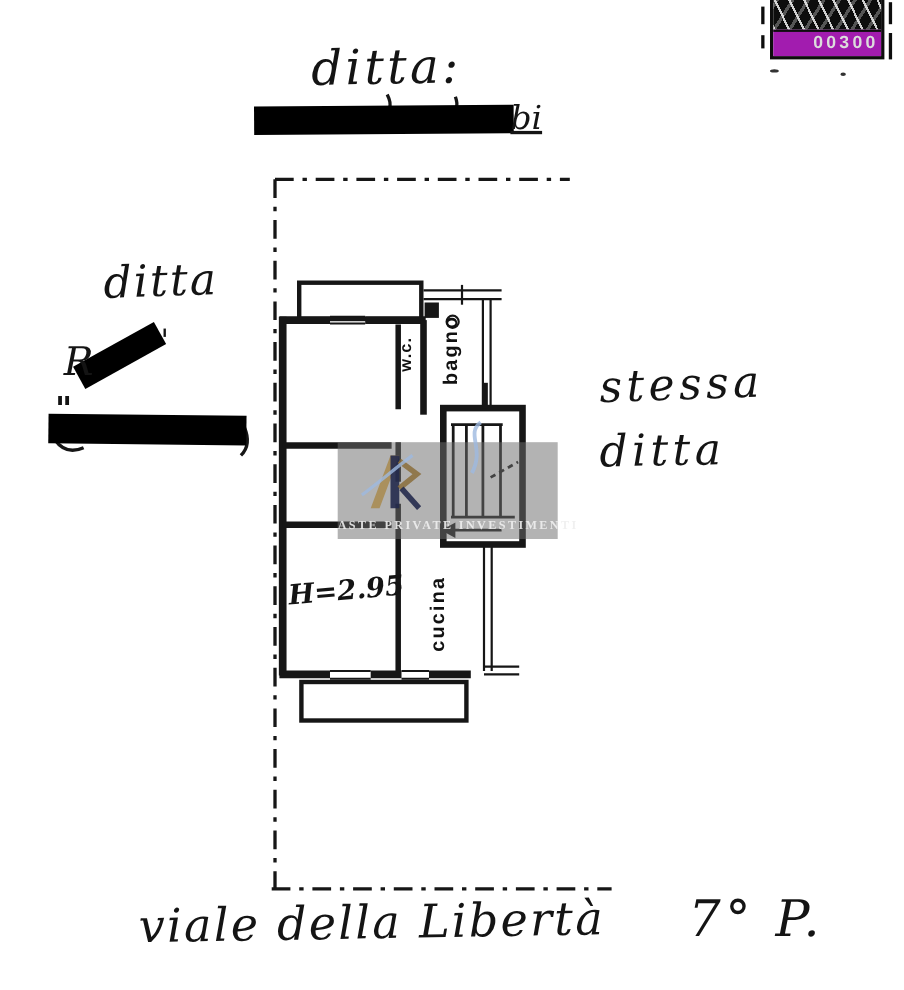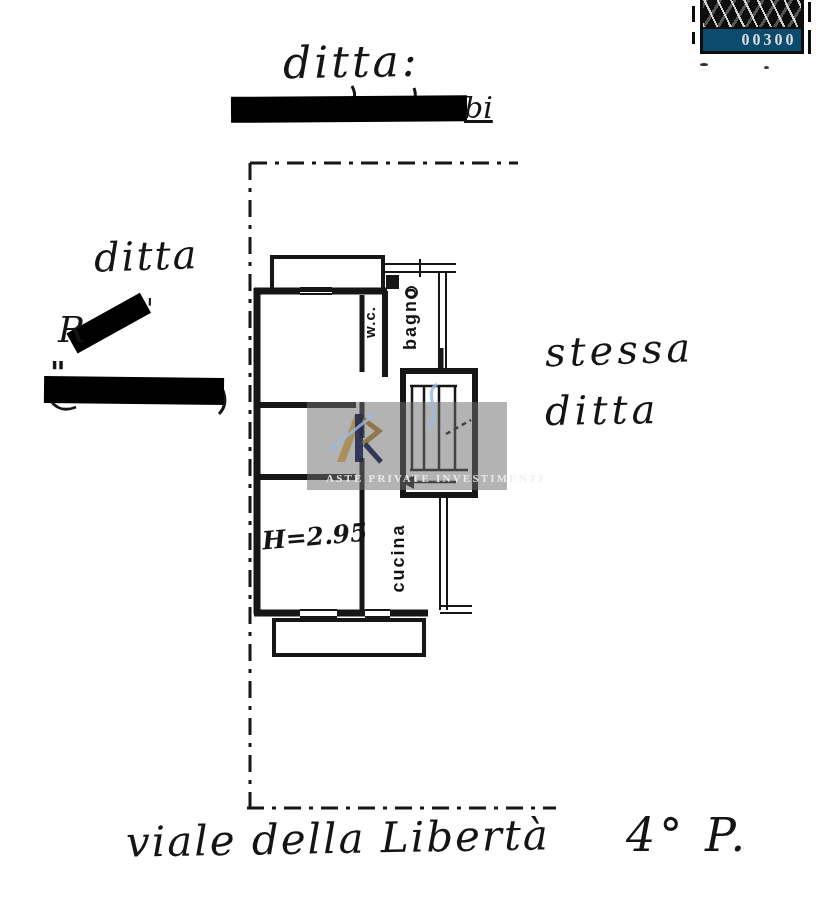--- a/index.html
+++ b/index.html
@@ -38,36 +38,36 @@
   .lbl-bagno{left:410px;top:318px;font-size:18px;letter-spacing:2px;}
   .lbl-cucina{left:398px;top:558px;font-size:18px;letter-spacing:2px;}
   
   .watermark{position:absolute;left:307px;top:380px;width:200px;height:110px;pointer-events:none;}
   .wm-band{position:absolute;left:0;top:22px;width:200px;height:88px;background:rgba(110,110,110,0.52);}
   .wm-logo{position:absolute;left:20px;top:26px;}
   .wm-curl{position:absolute;left:112px;top:2px;}
   .wm-text{
     position:absolute;left:0;bottom:6px;width:200px;text-align:center;
     font-size:11px;font-weight:bold;letter-spacing:2.2px;color:rgba(238,238,238,0.9);
-    font-family:"Liberation Serif",serif;white-space:nowrap;margin-left:19px;
+    font-family:"Liberation Serif",serif;white-space:nowrap;
   }
   
   .stamp{
     position:absolute;left:700px;top:-8px;width:104px;height:62px;
     border:3px solid #0d0d0d;background:#fff;box-sizing:border-box;
   }
   .stamp-art{
     height:32px;
     background:
       repeating-linear-gradient(64deg,rgba(230,230,230,0.9) 0 2px,transparent 2px 12px),
       repeating-linear-gradient(-58deg,#0d0d0d 0 9px,#555 9px 12px);
   }
   .stamp-value{
-    height:22px;background:#0c4a6e;color:#dcdcdc;border-top:2px solid #0d0d0d;
-    font-family:Liberation Serif, serif;font-weight:bold;font-size:16px;
+    height:22px;background:#a21caf;color:#dcdcdc;border-top:2px solid #0d0d0d;
+    font-family:Liberation Sans, sans-serif;font-weight:bold;font-size:16px;
     letter-spacing:3px;text-align:center;line-height:22px;padding-left:34px;
   }
   .tick{position:absolute;background:#0d0d0d;width:3px;}
   .tick1{left:692px;top:6px;height:16px;}
   .tick2{left:692px;top:32px;height:12px;}
   .tick3{left:808px;top:2px;height:20px;}
   .tick4{left:808px;top:30px;height:24px;}
   .speck{position:absolute;background:#333;border-radius:50%;}
   .lineart{position:absolute;left:0;top:0;}
 </style>
@@ -150,21 +150,21 @@
   <div class="hw hw-top">ditta:</div>
   <div class="hw hw-suffix">bi</div>
   <div class="hw hw-left">ditta</div>
   <div class="hw hw-leakR">R</div>
   <div class="hw hw-apos">'</div>
   <div class="hw hw-quote">"</div>
   <div class="hw hw-stessa">stessa</div>
   <div class="hw hw-ditta2">ditta</div>
   <div class="hw hw-h">H=2.95</div>
   <div class="hw hw-street">viale della Libertà</div>
-  <div class="hw hw-floor">4° P.</div>
+  <div class="hw hw-floor">7° P.</div>
 
   <div class="stamp">
     <div class="stamp-art"></div>
     <div class="stamp-value">00300</div>
   </div>
   <div class="tick tick1"></div>
   <div class="tick tick2"></div>
   <div class="tick tick3"></div>
   <div class="tick tick4"></div>
   <div class="speck" style="left:764px;top:66px;width:5px;height:3px;"></div>

